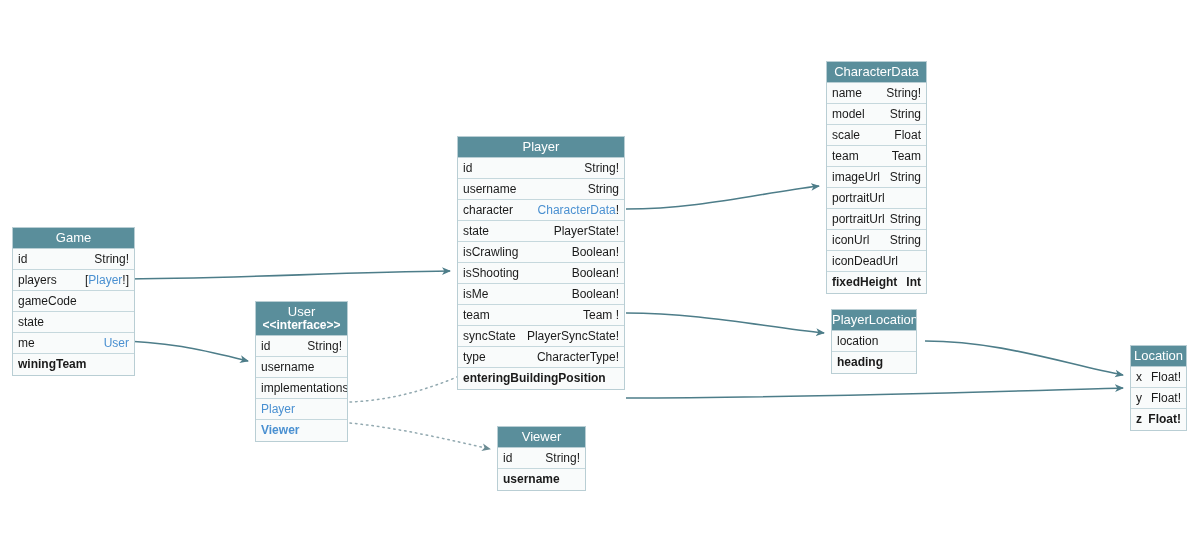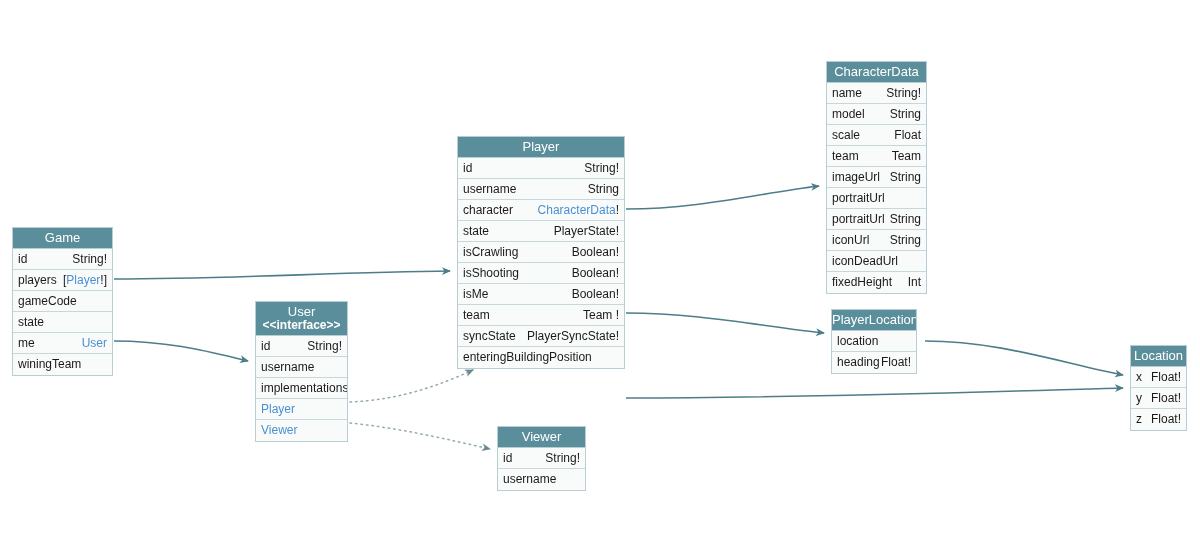--- a/index.html
+++ b/index.html
@@ -64,21 +64,21 @@
     height: 21px;
     line-height: 20px;
     border-bottom: 1px solid #c6d8dd;
     font-size: 12px;
     color: #1a1a1a;
     background: #f9fbfb;
     padding: 0 5px;
     white-space: nowrap;
     overflow: hidden;
   }
-  .row:last-child { border-bottom: none; }
+  .row:last-child { border-bottom: none; font-weight: bold; }
   .row .fname {
     float: left;
   }
   .row .ftype {
     float: right;
   }
   .row.centered {
     text-align: right;
   }
   .row.implrow {
@@ -117,21 +117,21 @@
       <path d="M626,398 C 800,398 980,392 1123,388" marker-end="url(#arrow)"></path>
       <path d="M925,341 C 1000,341 1065,364 1123,375" marker-end="url(#arrow)"></path>
     </g>
 
     <g fill="none" stroke="#92a9b0" stroke-width="1.5" stroke-dasharray="1.5 4" stroke-linecap="round">
       <path d="M350,402 C 400,400 440,385 473,370" marker-end="url(#arrowdot)"></path>
       <path d="M350,423 C 400,428 450,440 490,449" marker-end="url(#arrowdot)"></path>
     </g>
   </svg>
 
-<div class="entity" style="left: 12px; top: 227px; width: 101px;">
+<div class="entity" style="left: 12px; top: 227px; width: 123px;">
       <div class="ent-header">Game</div>
       <div class="row">
         <span class="fname">id</span>
         <span class="ftype"><span class="plain">String!</span></span>
       </div>
       <div class="row">
         <span class="fname">players</span>
         <span class="ftype"><span class="brk">[</span><span class="link">Player</span><span class="bang">!]</span></span>
       </div>
       <div class="row">
@@ -197,20 +197,24 @@
       </div>
       <div class="row">
         <span class="fname">team</span>
         <span class="ftype"><span class="plain">Team !</span></span>
       </div>
       <div class="row">
         <span class="fname">syncState</span>
         <span class="ftype"><span class="plain">PlayerSyncState!</span></span>
       </div>
       <div class="row">
+        <span class="fname">type</span>
+        <span class="ftype"><span class="plain">CharacterType!</span></span>
+      </div>
+      <div class="row">
         <span class="fname">enteringBuildingPosition</span>
         <span class="ftype"></span>
       </div>
     </div>
     <div class="entity" style="left: 497px; top: 426px; width: 89px;">
       <div class="ent-header">Viewer</div>
       <div class="row">
         <span class="fname">id</span>
         <span class="ftype"><span class="plain">String!</span></span>
       </div>

